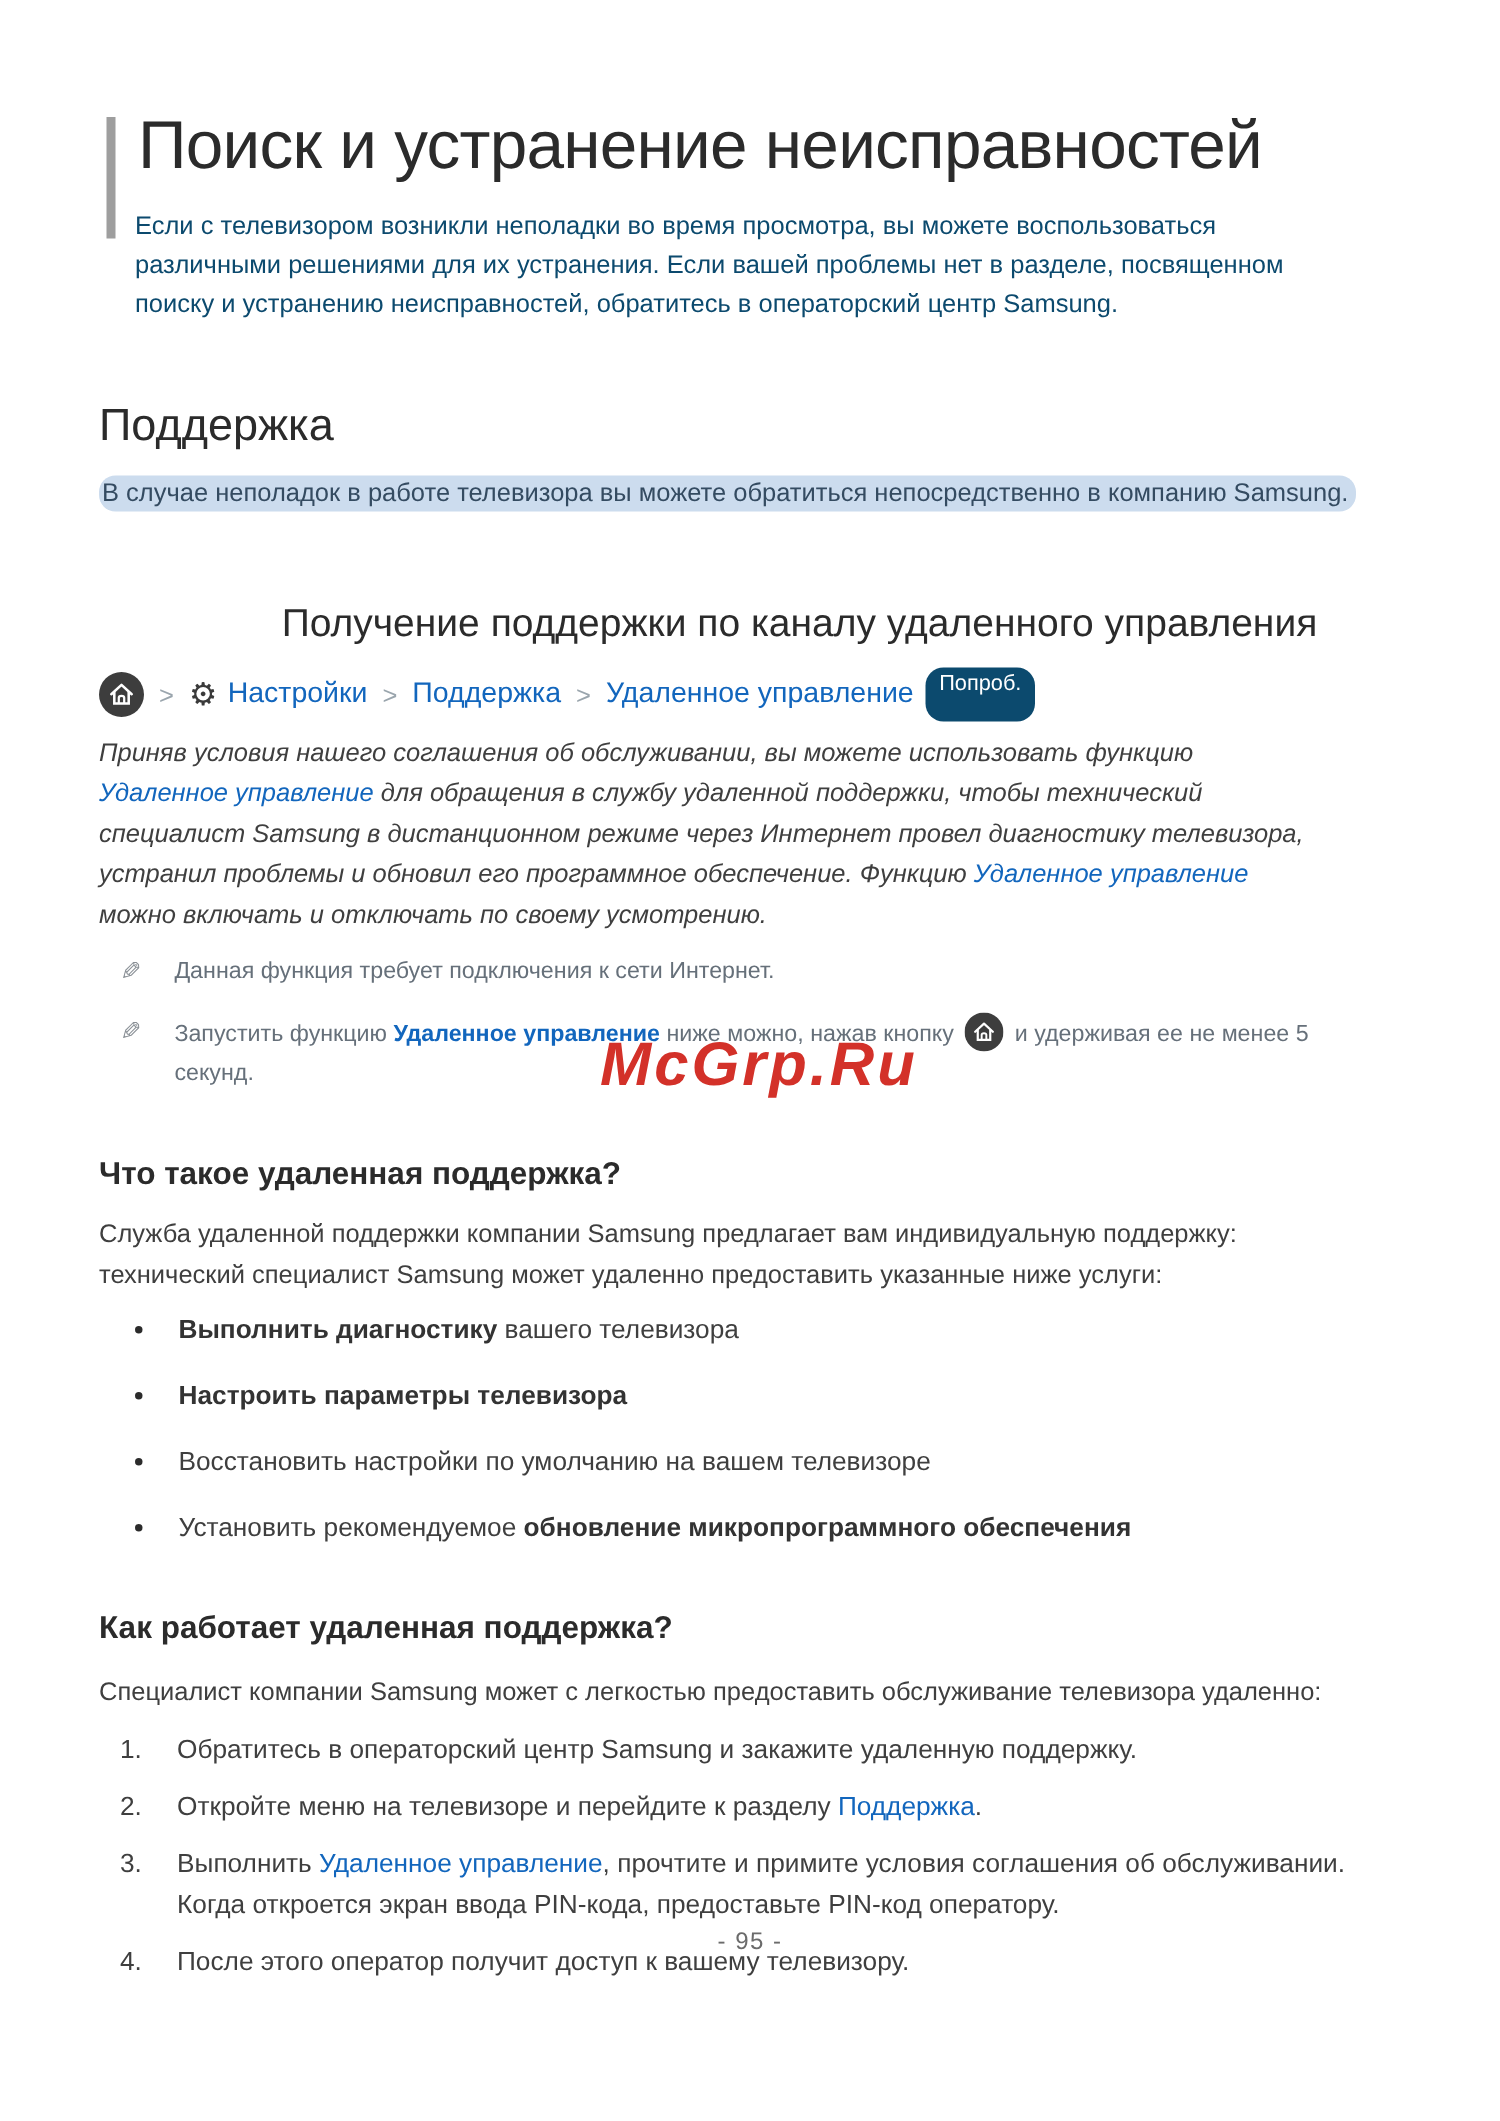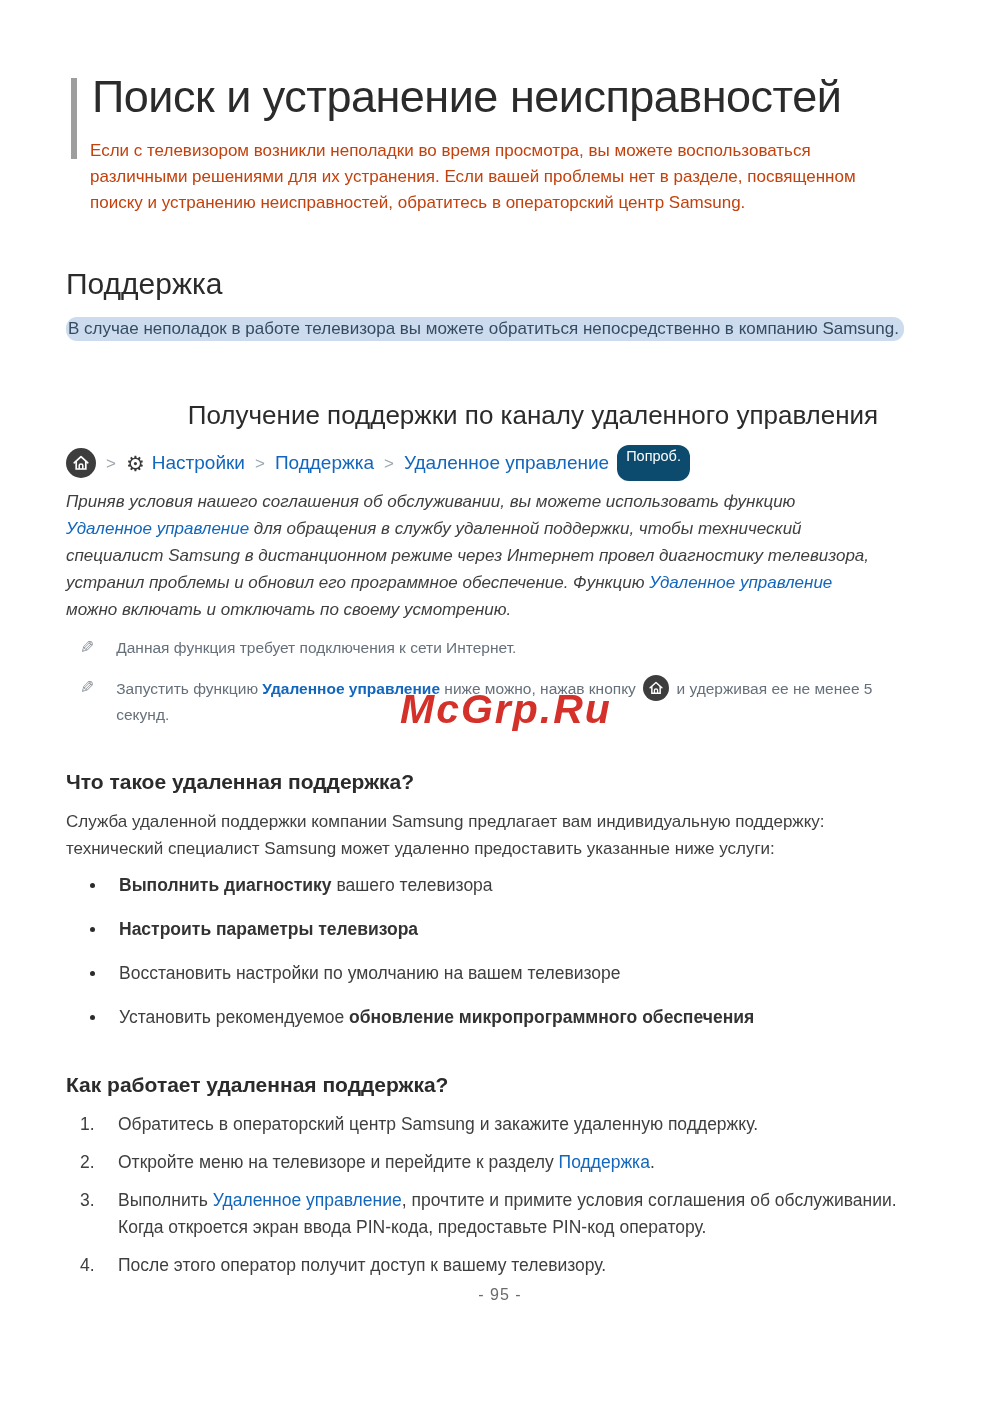--- a/index.html
+++ b/index.html
@@ -8,21 +8,21 @@
     width:1000px;height:1414px;position:relative;overflow:hidden;
     font-family:"Liberation Sans",sans-serif;color:#3f3f3f;
     -webkit-font-smoothing:antialiased;
   }
   .page{position:relative;width:1000px;height:1414px;}
 
   
   .chapter{position:relative;padding-top:72px;margin:0 70px 0 66px;}
   .chapter-bar{position:absolute;left:5px;top:78px;width:6px;height:81px;background:#9e9e9e;}
   h1{margin:0 0 0 26px;font-size:45px;line-height:50px;font-weight:400;color:#2b2b2b;letter-spacing:-0.5px;}
-  .intro{margin:16px 0 0 24px;width:806px;font-size:17px;line-height:26px;color:#c2410c;}
+  .intro{margin:16px 0 0 24px;width:806px;font-size:17px;line-height:26px;color:#0c4a6e;}
 
   h2{margin:50px 0 0 66px;font-size:30px;line-height:36px;font-weight:400;color:#2b2b2b;}
   .highlight-line{margin:14px 0 0 66px;font-size:17px;line-height:26px;}
   .highlight-line mark{background:#ccdcee;color:#344b61;padding:2px 5px 3px 2px;border-radius:11px;}
 
   h3{margin:56px 0 0 66px;font-size:26px;line-height:34px;font-weight:400;color:#2b2b2b;text-align:center;}
   h4{margin:40px 0 0 66px;font-size:21px;line-height:28px;font-weight:700;color:#2b2b2b;}
 
   
   .breadcrumb{margin:16px 0 0 66px;display:flex;align-items:center;gap:10px;font-size:19px;height:30px;}
@@ -148,20 +148,21 @@
       <span class="dot"></span>
       <span class="li-text"><span>Восстановить настройки по умолчанию на вашем телевизоре</span></span>
     </li>
     <li>
       <span class="dot"></span>
       <span class="li-text"><span>Установить рекомендуемое </span><b>обновление микропрограммного обеспечения</b></span>
     </li>
   </ul>
 
   <h4>Как работает удаленная поддержка?</h4>
+  <p class="para-how">Специалист компании Samsung может с легкостью предоставить обслуживание телевизора удаленно:</p>
 
   <ol class="steps">
     <li>
       <span class="num">1.</span>
       <span class="li-text">Обратитесь в операторский центр Samsung и закажите удаленную поддержку.</span>
     </li>
     <li>
       <span class="num">2.</span>
       <span class="li-text"><span>Откройте меню на телевизоре и перейдите к разделу </span><a class="link">Поддержка</a><span>.</span></span>
     </li>

